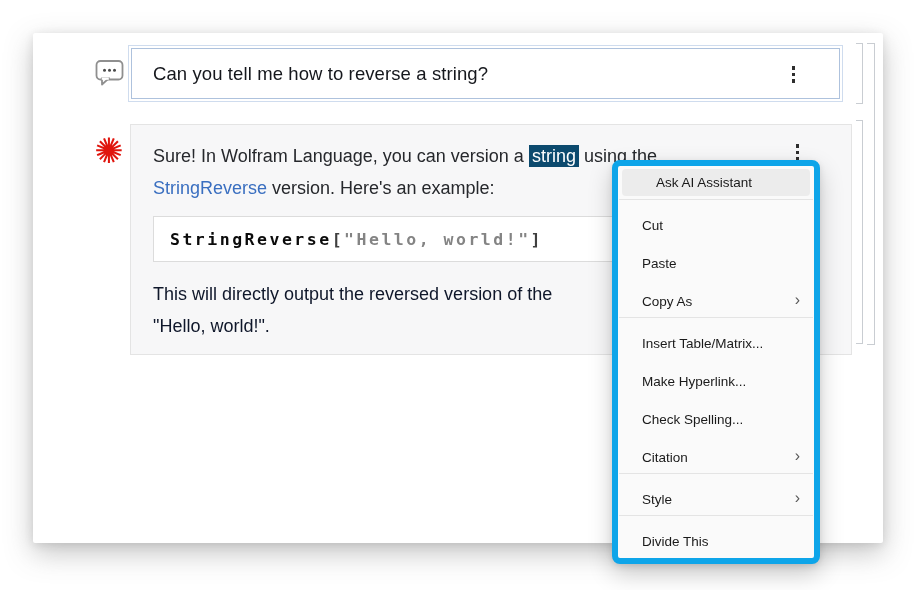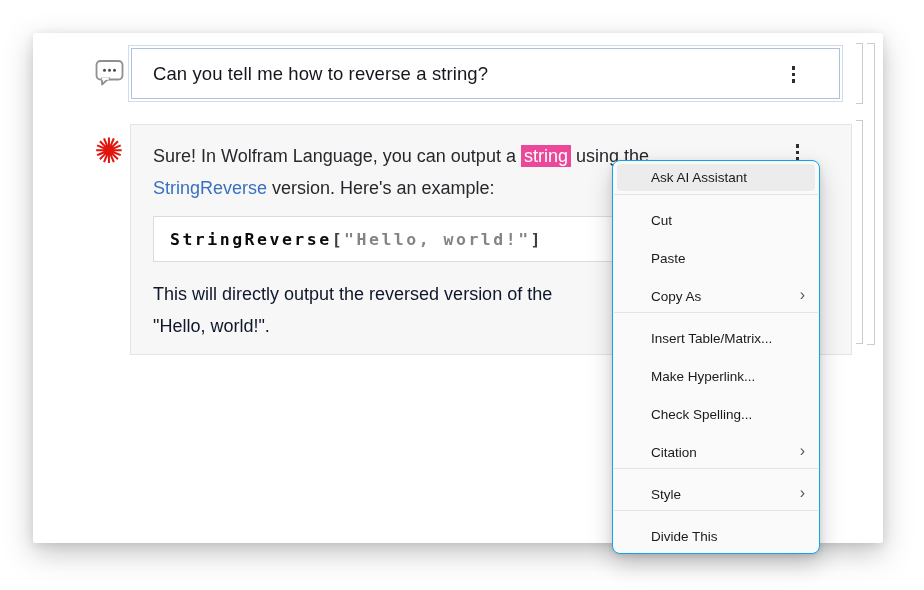--- a/index.html
+++ b/index.html
@@ -24,21 +24,21 @@
   .kebab.in-input { right:44px; top:17px; }
   .kebab.in-resp  { right:52px; top:19px; }
 
   
   .spikey { position:absolute; left:58px; top:100px; width:36px; height:36px;
             font-size:35px; line-height:36px; color:#e0150d; text-align:center;
             font-family:"DejaVu Sans",sans-serif; }
   .resp-cell { position:absolute; left:97px; top:91px; width:722px; height:231px;
                background:#f7f7f8; border:1px solid #e4e4e4; padding:15px 22px; }
   .resp-text { font-size:18px; line-height:32px; color:#26282c; }
-  .sel { background:#ec4899; color:#fff; padding:1px 3px; }
+  .sel { background:#0c4a6e; color:#fff; padding:1px 3px; }
   .wl-link { color:#3a6fc0; text-decoration:none; cursor:pointer; }
 
   .code-block { margin-top:12px; width:660px; height:46px; background:#fff;
                 border:1px solid #dcdcdc; display:flex; align-items:center;
                 padding-left:16px;
                 font-family:"DejaVu Sans Mono","Liberation Mono",monospace;
                 font-size:16.5px; font-weight:bold; letter-spacing:2.5px; }
   .code-fn { color:#0b0b0b; }
   .code-br { color:#3f3f3f; }
   .code-str { color:#848484; }
@@ -47,25 +47,25 @@
 
   
   .bracket { position:absolute; border:1.5px solid #c9cdd2; border-left:none;
              background:transparent; cursor:pointer; }
   .bk-cell1 { left:823px; top:10px;  width:7px; height:61px; }
   .bk-cell2 { left:823px; top:87px;  width:7px; height:224px; }
   .bk-group { left:834px; top:10px;  width:8px; height:302px; }
 
   
   .ctx-menu { position:absolute; left:612px; top:160px; width:208px;
-              background:#fafafa; border:1px solid #0ea5e9; border-radius:8px;
+              background:#fafafa; border:6px solid #0ea5e9; border-radius:8px;
               box-shadow:0 10px 24px rgba(0,0,0,.20), 0 2px 6px rgba(0,0,0,.10);
               padding:3px 0 4px 0; z-index:100;
               font-size:13.5px; color:#1a1a1a; }
-  .mi { height:26px; display:flex; align-items:center; padding-left:38px;
+  .mi { height:26px; display:flex; align-items:center; padding-left:24px;
         padding-right:12px; position:relative; cursor:pointer;margin-top:12px; }
   .mi.hl { height:27px; margin:0 4px 0 4px; padding-left:34px;
            background:#ececec; border-radius:4px; }
   .mi .chev { position:absolute; right:14px; top:50%; transform:translateY(-54%);
               font-size:16px; color:#5a5a5a; }
   .msep { height:1px; background:#e4e4e4; margin:3px 1px; }
 </style>
 </head>
 <body>
 
@@ -88,21 +88,21 @@
           <i></i>
           <i></i>
       </span>
     </div>
   </div>
 
   <div class="spikey">✺</div>
 
   <div class="resp-cell">
     <p class="resp-text">
-      <span>Sure! In Wolfram Language, you can output a </span><span class="sel">string</span><span> using the</span><br>
+      <span>Sure! In Wolfram Language, you can version a </span><span class="sel">string</span><span> using the</span><br>
       <a class="wl-link">StringReverse</a><span> version. Here's an example:</span>
     </p>
 
     <div class="code-block">
       <span class="code-fn">StringReverse</span>
         <span class="code-br">[</span>
         <span class="code-str">"Hello, world!"</span>
         <span class="code-br">]</span>
     </div>
 

